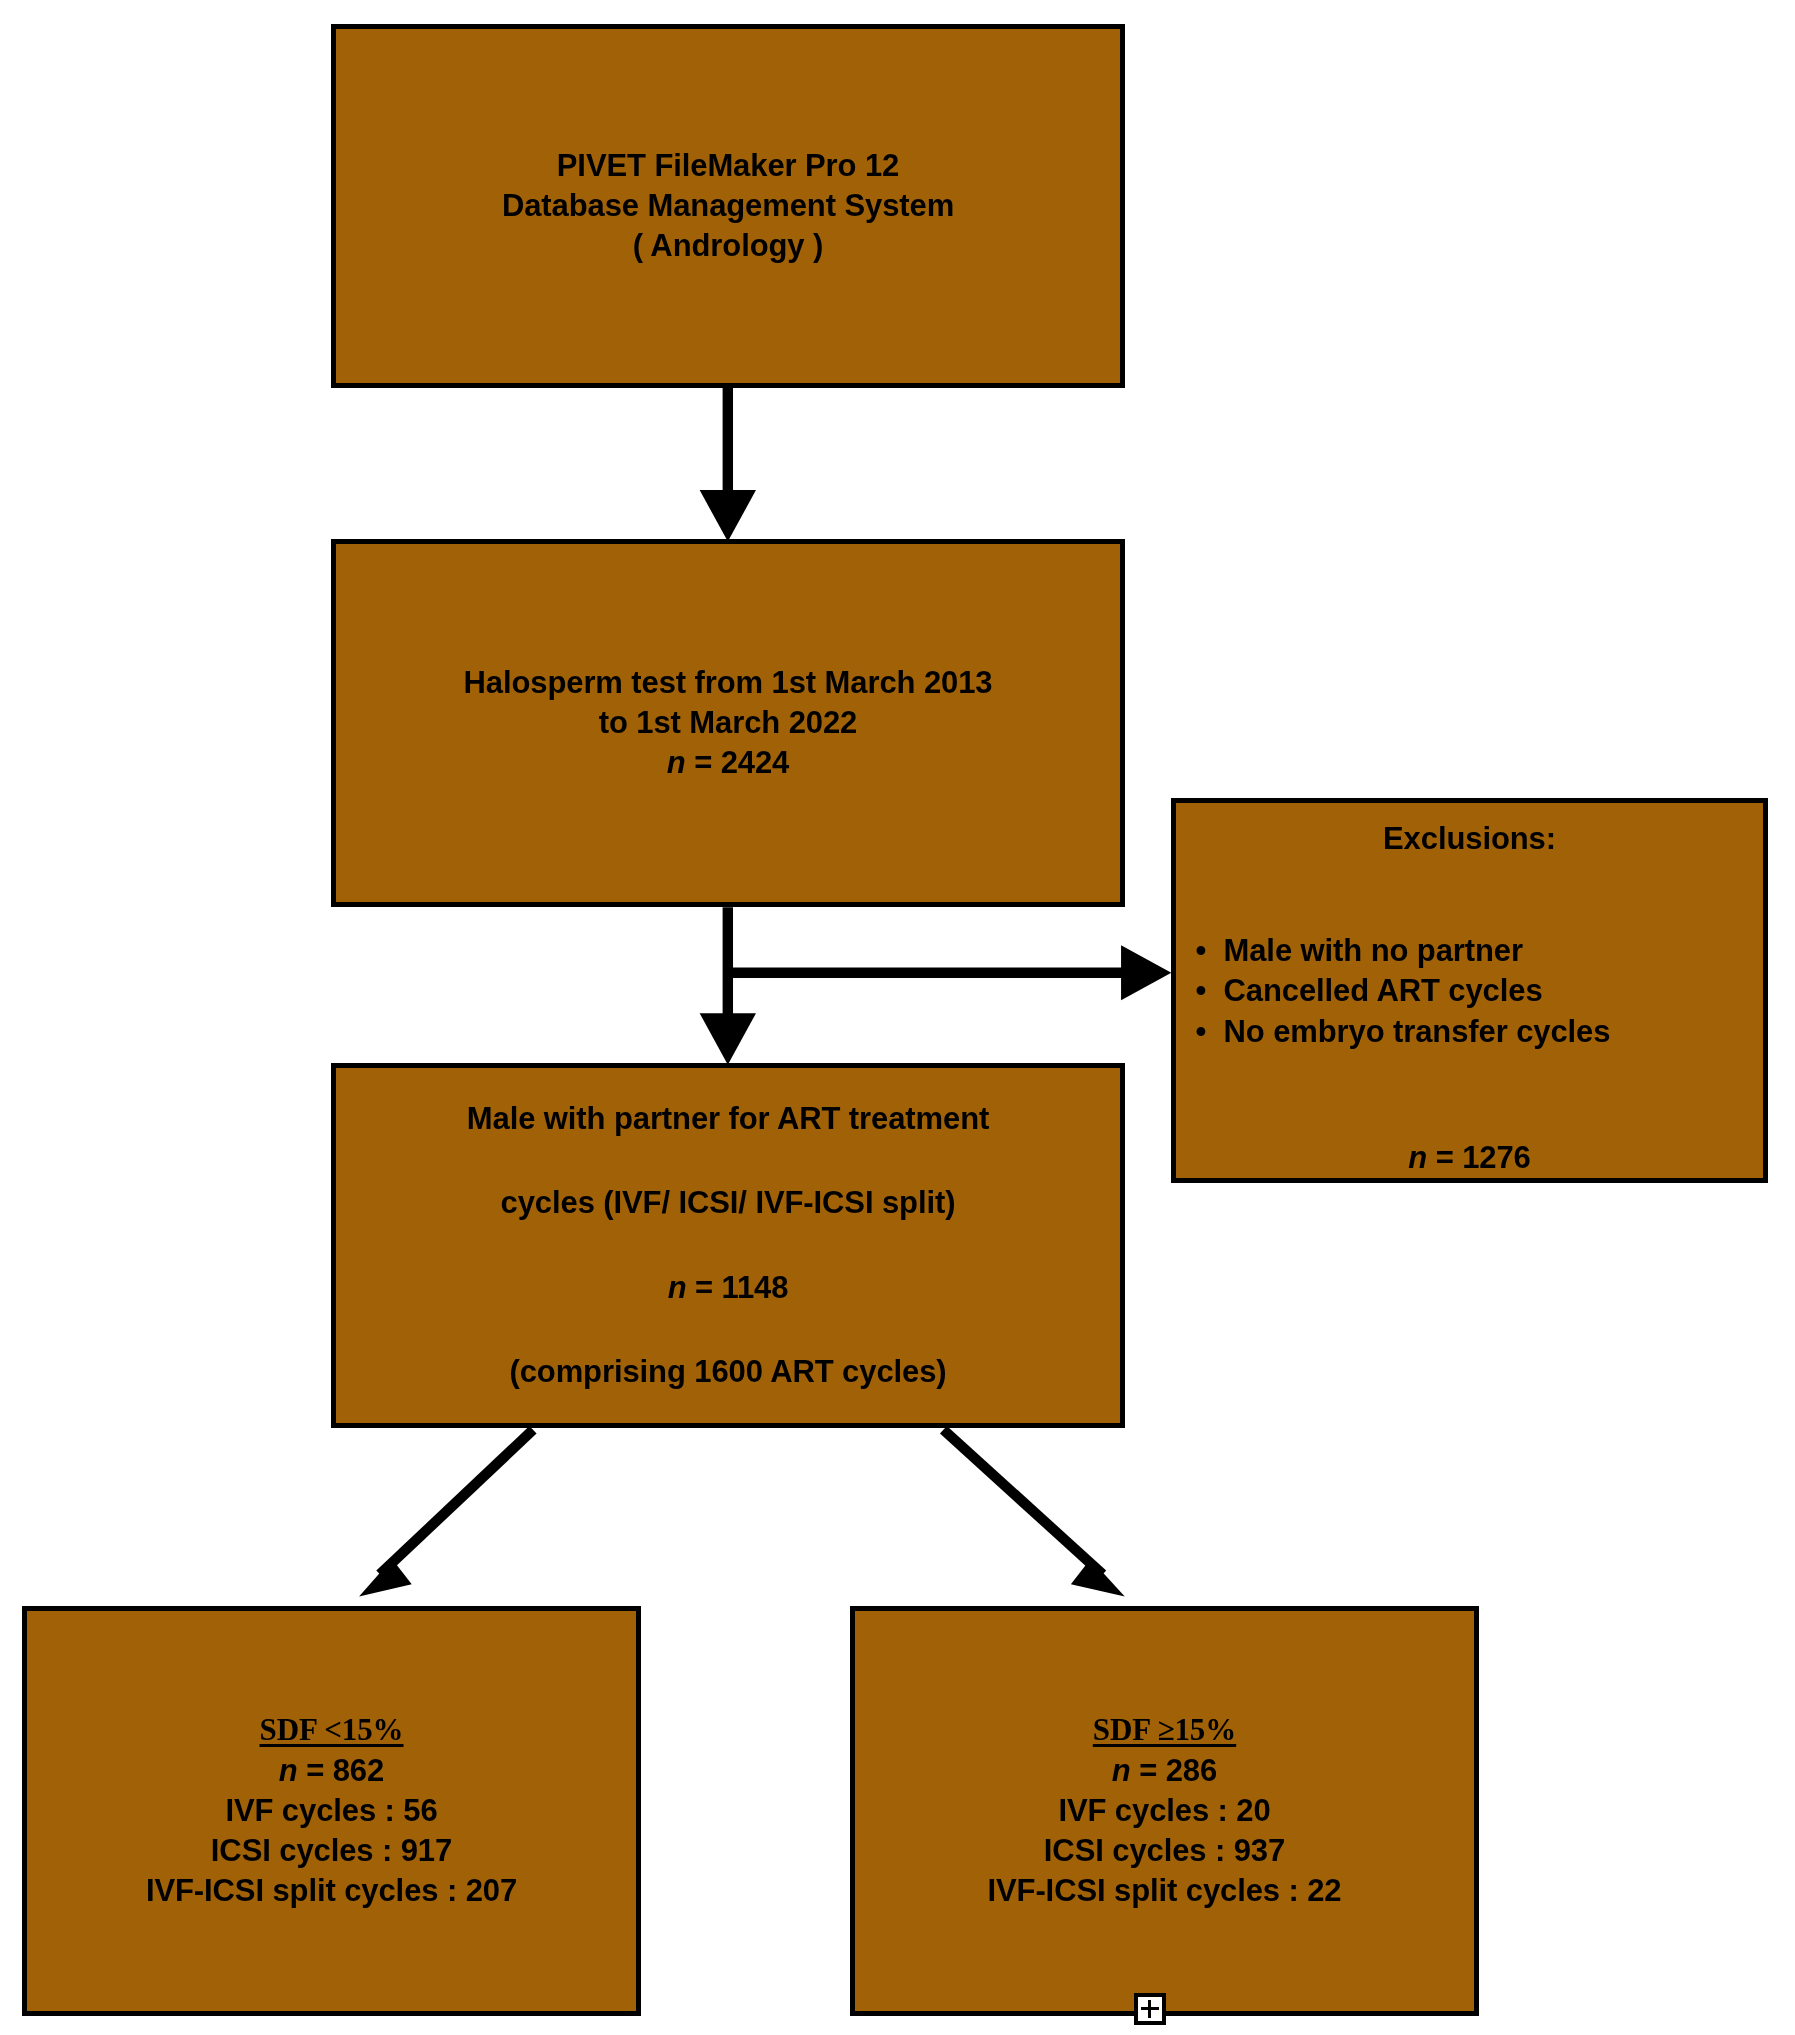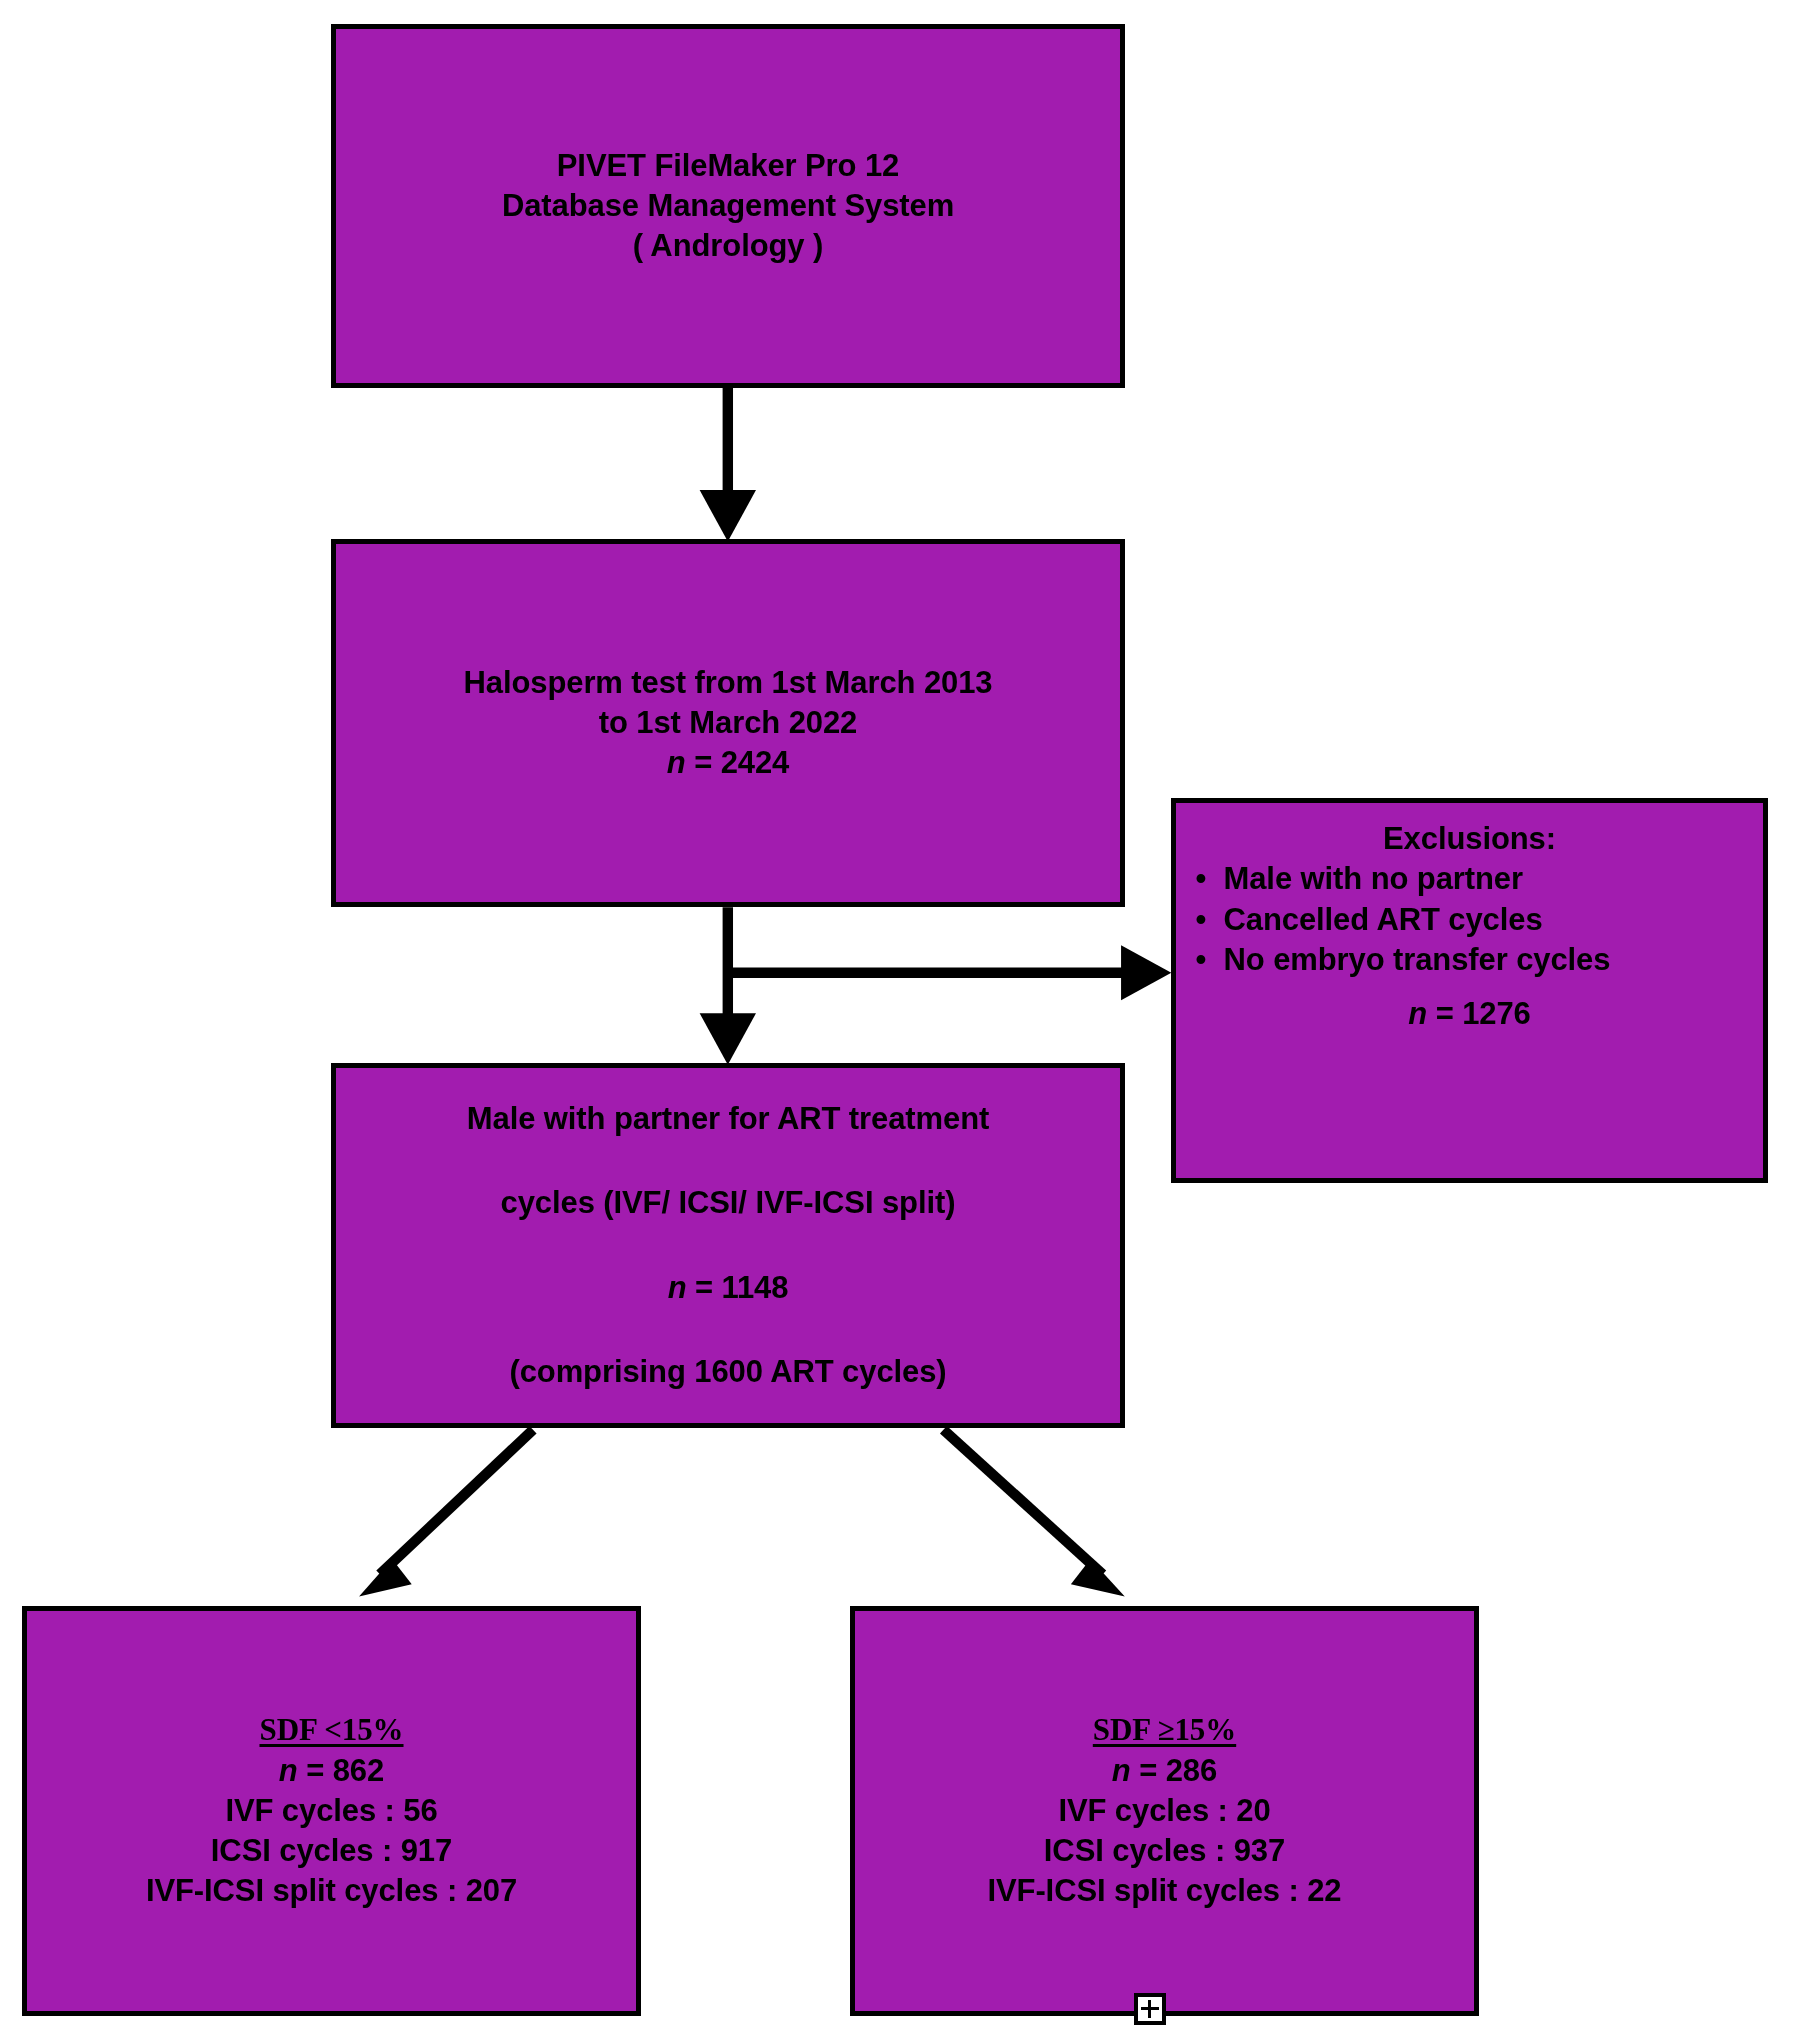--- a/index.html
+++ b/index.html
@@ -24,21 +24,21 @@
     top: 0;
     width: 1795px;
     height: 2035px;
     z-index: 1;
   }
   
   .node {
     position: absolute;
     z-index: 2;
     box-sizing: border-box;
-    background: #a21caf;
+    background: #a16207;
     border: 5.5px solid #000000;
     display: flex;
     flex-direction: column;
     align-items: center;
     justify-content: center;
     text-align: center;
     color: #000000;
     font-weight: bold;
     font-size: 31px;
     line-height: 1.30;
@@ -50,21 +50,21 @@
 
   
   #node-source      { left: 331px;  top: 24px;   width: 794px; height: 364px; }
   #node-halosperm   { left: 331px;  top: 539px;  width: 794px; height: 368px; }
   #node-eligible    { left: 331px;  top: 1063px; width: 794px; height: 365px; gap: 44px; }
   #node-exclusions  { left: 1171px; top: 798px; width: 597px;  height: 385px; }
   #node-sdf-low     { left: 22px;   top: 1606px; width: 619px; height: 410px; }
   #node-sdf-high    { left: 842px; top: 1606px; width: 629px; height: 410px; margin-left: 8px; }
 
   
-  #node-exclusions { justify-content: flex-start; padding: 16px 13.5px 0 13.5px; }
+  #node-exclusions { justify-content: space-between; padding: 16px 13.5px 0 13.5px; }
   .excl-title { display: block; width: 100%; text-align: center; }
   .excl-list  { list-style: none; margin: 0; padding: 0; width: 100%; text-align: left; }
   .excl-list li {
     display: block;
     position: relative;
     padding-left: 34px;
     text-align: left;
   }
   .excl-list li .bullet-dot {
     position: absolute;

